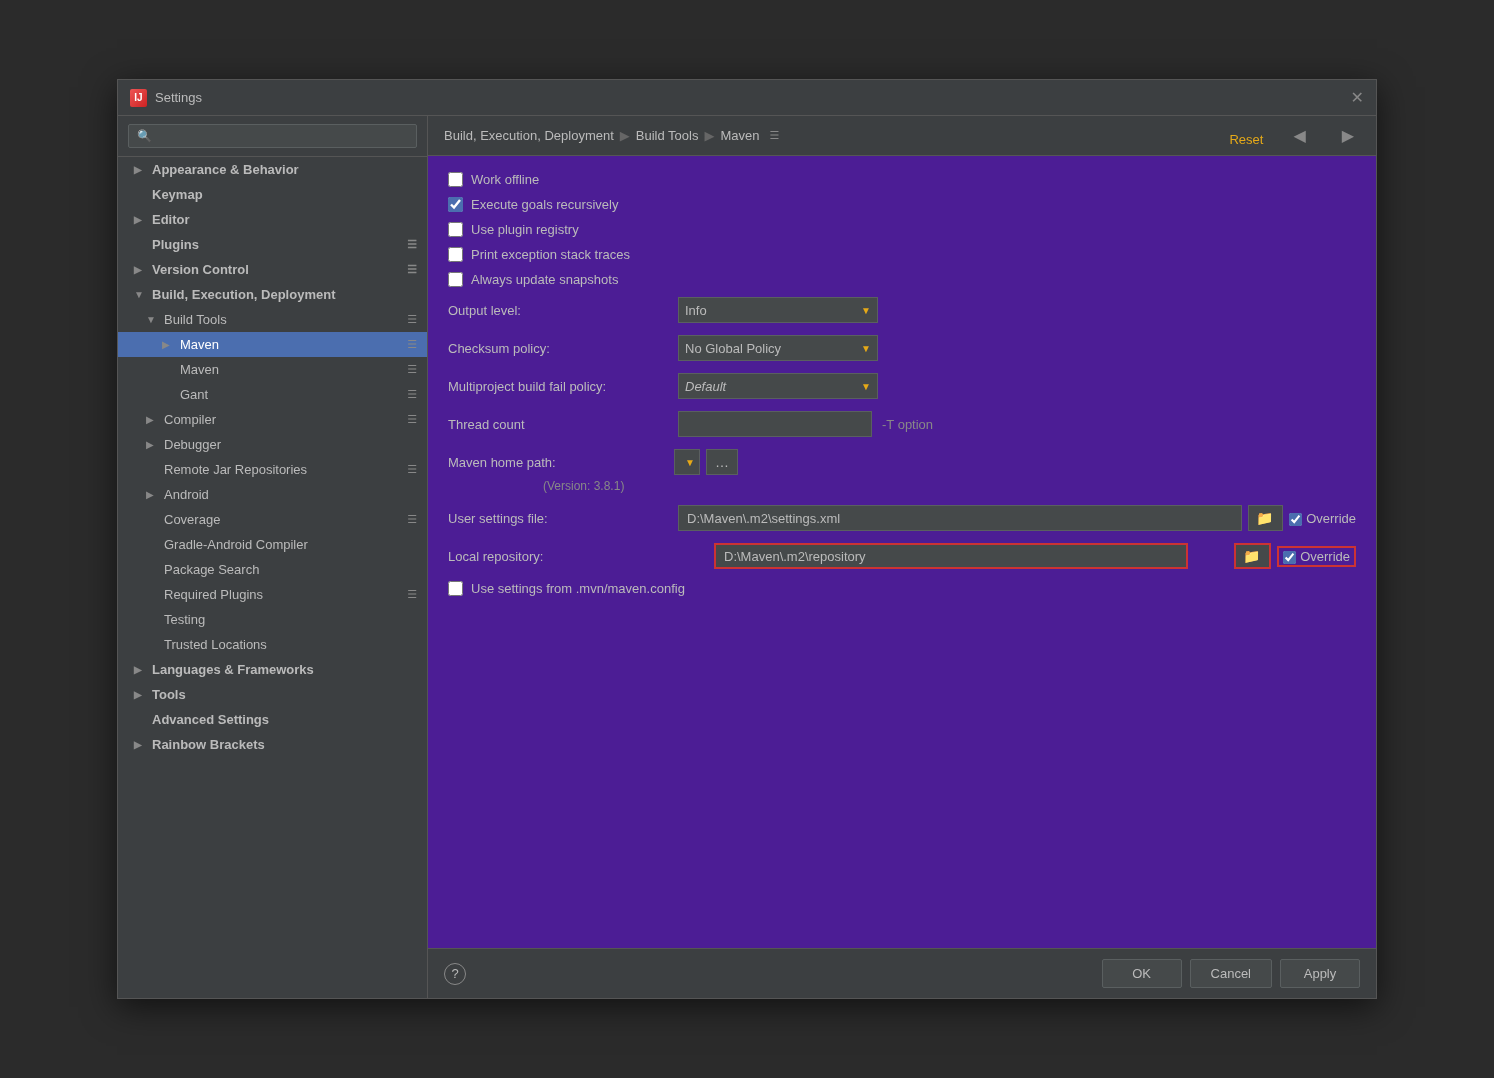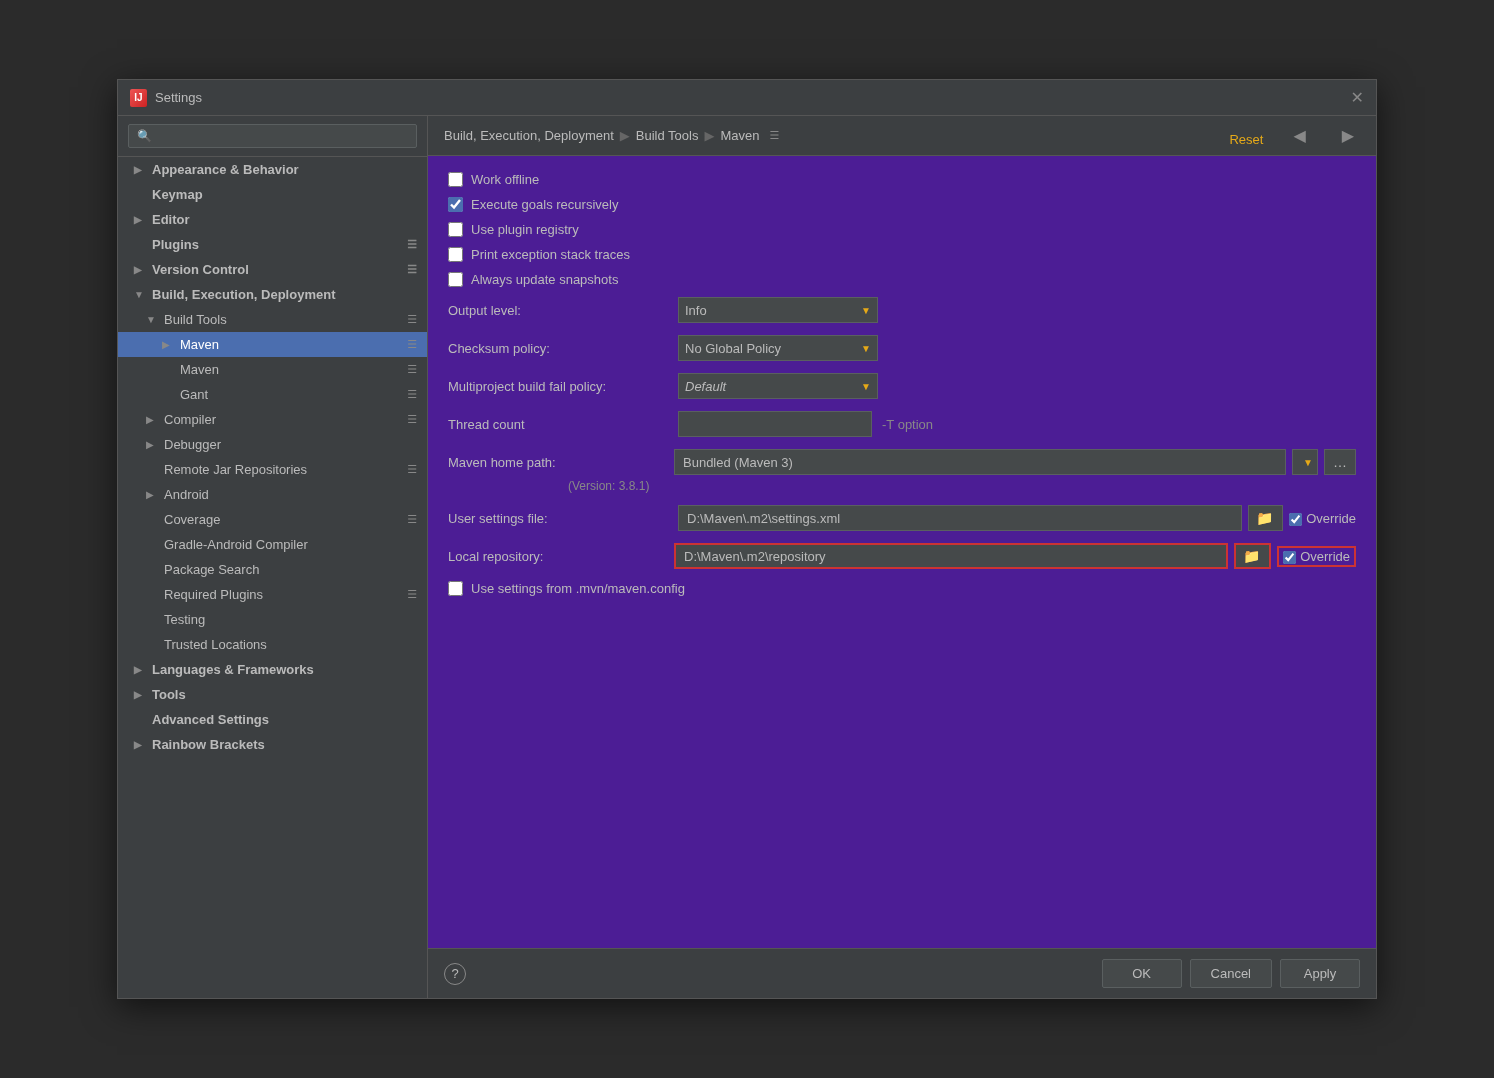--- a/index.html
+++ b/index.html
@@ -252,37 +252,38 @@
       gap: 4px;
       font-size: 13px;
       color: #bbb;
     }
     .override-checkbox input {
       accent-color: #4b6eaf;
     }
     
     .highlight-red {
       border: 2px solid #cc3333 !important;
+      margin-left: 40px;
     }
     .local-repo-row {
       display: flex;
       align-items: center;
       gap: 6px;
       margin-bottom: 12px;
     }
     .maven-home-row {
       display: flex;
       align-items: center;
       gap: 6px;
       margin-bottom: 4px;
     }
     .version-text {
       color: #888;
       font-size: 12px;
-      margin-left: 120px;
+      margin-left: 95px;
       margin-bottom: 12px;
     }
     
     .dialog-footer {
       display: flex;
       align-items: center;
       justify-content: space-between;
       padding: 10px 16px;
       border-top: 1px solid #555;
       background: #3c3f41;
@@ -548,21 +549,20 @@
 
         <div class="field-row">
           <span class="field-label">Thread count</span>
           <input type="text" class="text-input" style="min-width: 160px;">
           <span class="field-hint">-T option</span>
         </div>
 
         <div class="maven-home-row">
           <span class="field-label">Maven home path:</span>
           <div class="path-field">
-            <input type="text" class="path-input" value="Bundled (Maven 3)" style="">
             <div class="dropdown-select" style="min-width:26px;padding:3px 4px;">
               <span class="arrow">▼</span>
             </div>
             <button class="folder-btn">…</button>
           </div>
         </div>
 
         <div class="version-text">
           <span>(Version: 3.8.1)</span>
         </div>

